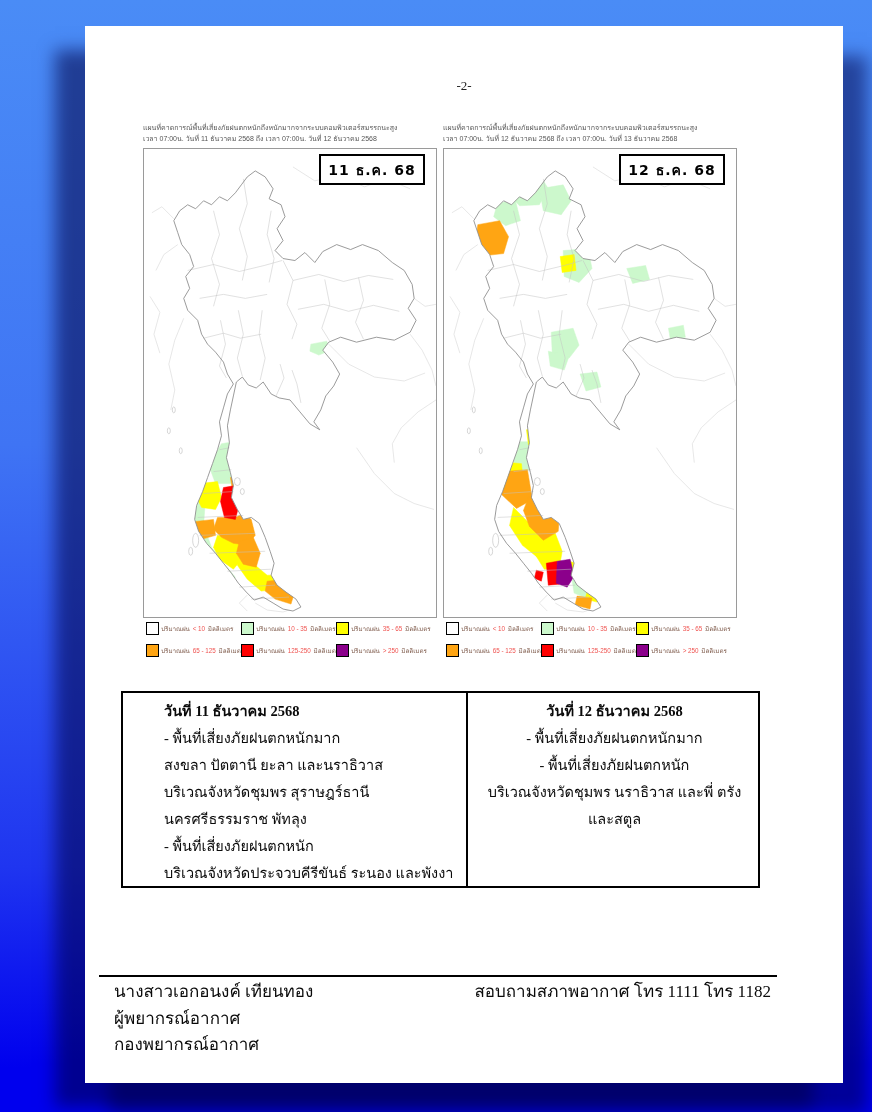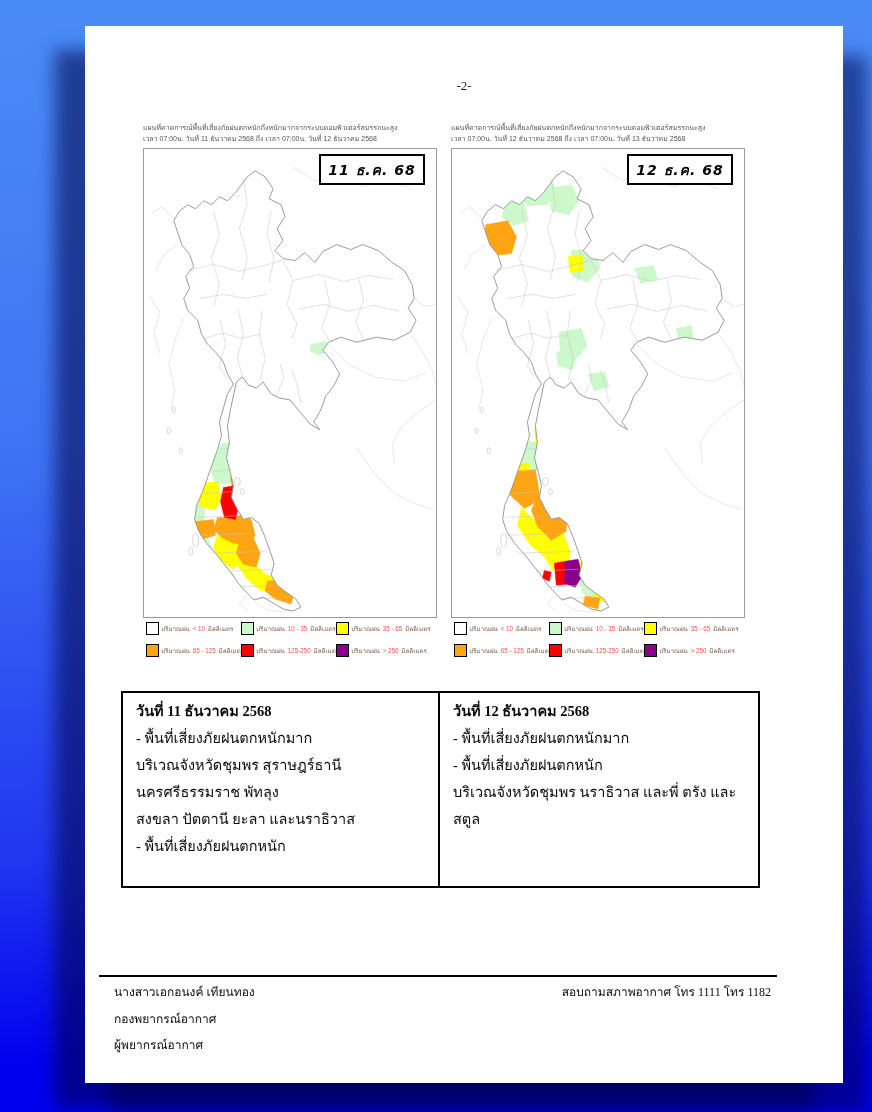--- a/index.html
+++ b/index.html
@@ -9,45 +9,45 @@
     font-family:"Liberation Serif",serif;
   }
   .page{
     position:absolute;left:85px;top:26px;width:758px;height:1057px;background:#ffffff;
     box-shadow:-30px 24px 16px rgba(0,0,70,.55), 24px 30px 16px rgba(0,0,70,.5);
   }
   .page-number{position:absolute;top:52px;left:0;right:0;text-align:center;font-size:13px;color:#222;}
 
   .map-panel{position:absolute;top:97px;width:294px;}
   #panel-0{left:58px;}
-  #panel-1{left:366px;}
+  #panel-1{left:358px;}
   .map-title{font-family:"Liberation Sans",sans-serif;font-size:7px;line-height:1.55;color:#555;height:25px;white-space:nowrap;overflow:visible;}
   .map-box{position:relative;width:292px;height:468px;border:1px solid #9a9a9a;background:#fff;}
   .map-canvas, .map-canvas svg{position:absolute;inset:0;width:100%;height:100%;}
   .date-label{
     position:absolute;top:5px;right:11px;width:102px;height:27px;border:2px solid #000;background:#fff;
     display:flex;align-items:center;justify-content:center;
-    font-family:"DejaVu Sans",sans-serif;font-weight:bold;font-size:14px;letter-spacing:1px;color:#000;font-style:italic;
+    font-family:"DejaVu Sans",sans-serif;font-weight:bold;font-size:14px;letter-spacing:1px;color:#000;
   }
   .legend{
     margin-top:4px;padding-left:3px;display:grid;grid-template-columns:95px 95px 100px;row-gap:9px;
     font-family:"Liberation Sans",sans-serif;font-size:6.3px;color:#7a5545;
   }
   .legend-item{display:flex;align-items:center;gap:2px;white-space:nowrap;}
   .legend-swatch{width:11px;height:11px;border:1px solid #000;flex:0 0 auto;}
   .legend-range{color:#ef5350;padding:0 1px;}
 
-  .info-table{position:absolute;left:36px;top:665px;width:639px;height:197px;border:2px solid #000;display:flex;box-sizing:border-box;background:#fff;}
+  .info-table{position:absolute;left:36px;top:665px;width:639px;height:197px;border:2px solid #000;display:flex;box-sizing:border-box;background:#fff;padding-left:28px;}
   .cell{box-sizing:border-box;padding:5px 10px 0 13px;font-size:14.5px;line-height:27px;color:#0a0a0a;}
   .cell-0{width:317px;border-right:2px solid #000;}
-  .cell-1{flex:1;}
+  .cell-1{flex:1;text-align:center;}
   .cell-header{font-weight:bold;}
 
   .footer-rule{position:absolute;left:14px;top:949px;width:678px;border-top:2px solid #000;}
-  .footer{position:absolute;left:29px;right:72px;top:953px;display:flex;justify-content:space-between;font-size:12px;line-height:26.5px;color:#0a0a0a;}
+  .footer{position:absolute;left:29px;right:72px;top:953px;display:flex;justify-content:space-between;font-size:17px;line-height:26.5px;color:#0a0a0a;}
   .footer-right{}
 </style>
 </head>
 <body>
 
 <div class="page">
 
   <div class="page-number">-2-</div>
 
   <div class="map-panel" id="panel-0">
@@ -272,37 +272,38 @@
           <span class="legend-swatch" style="background-color: rgb(139, 0, 139);"></span>
           <span><span>ปริมาณฝน </span><span class="legend-range">&gt; 250</span><span> มิลลิเมตร</span></span>
         </div>
       </div>
   </div>
 
   <div class="info-table">
     <div class="cell cell-0">
       <div class="cell-header">วันที่ 11 ธันวาคม 2568</div>
       <div>- พื้นที่เสี่ยงภัยฝนตกหนักมาก</div>
+      <div>สงขลา ปัตตานี ยะลา และนราธิวาส</div>
       <div>บริเวณจังหวัดชุมพร สุราษฎร์ธานี นครศรีธรรมราช พัทลุง</div>
-      <div>สงขลา ปัตตานี ยะลา และนราธิวาส</div>
       <div>- พื้นที่เสี่ยงภัยฝนตกหนัก</div>
+      <div>บริเวณจังหวัดประจวบคีรีขันธ์ ระนอง และพังงา</div>
     </div>
     <div class="cell cell-1">
       <div class="cell-header">วันที่ 12 ธันวาคม 2568</div>
       <div>- พื้นที่เสี่ยงภัยฝนตกหนักมาก</div>
       <div>- พื้นที่เสี่ยงภัยฝนตกหนัก</div>
       <div>บริเวณจังหวัดชุมพร นราธิวาส และพี่ ตรัง และสตูล</div>
     </div>
   </div>
 
   <div class="footer-rule"></div>
   <div class="footer">
     <div class="footer-left">
       <div>นางสาวเอกอนงค์  เทียนทอง</div>
+      <div>ผู้พยากรณ์อากาศ</div>
       <div>กองพยากรณ์อากาศ</div>
-      <div>ผู้พยากรณ์อากาศ</div>
     </div>
     <div class="footer-right">
       <div>สอบถามสภาพอากาศ โทร 1111 โทร 1182</div>
     </div>
   </div>
 
 </div>
 
 </body></html>

